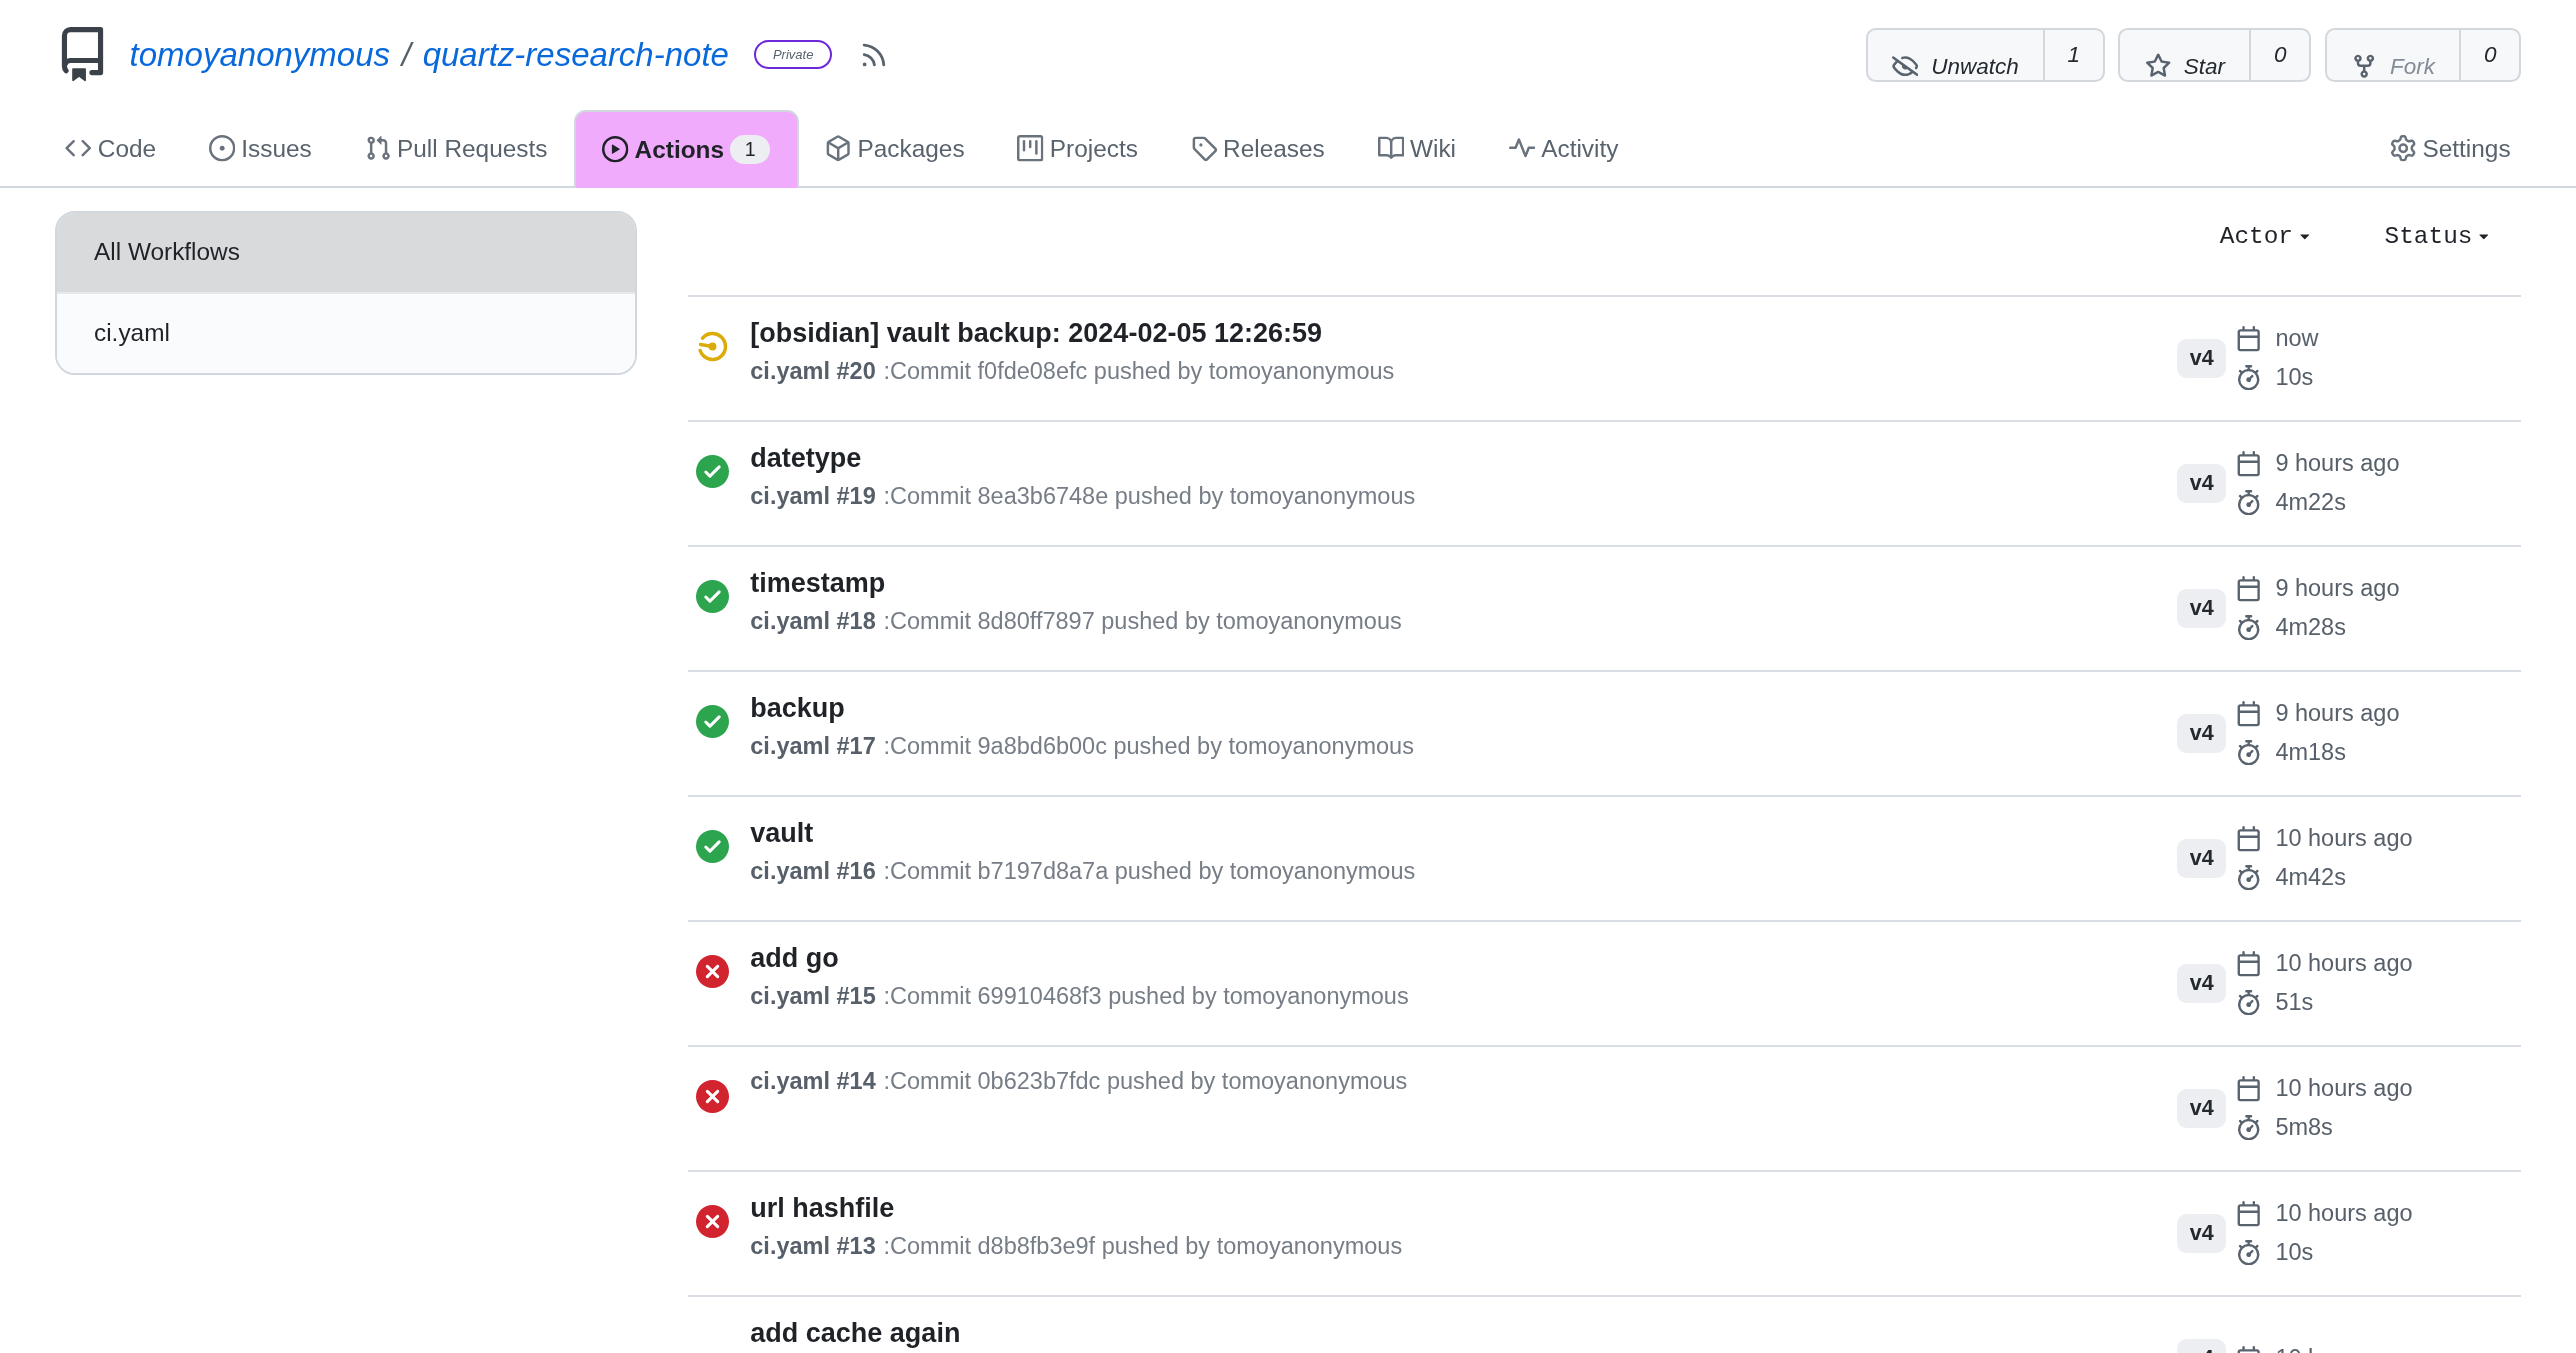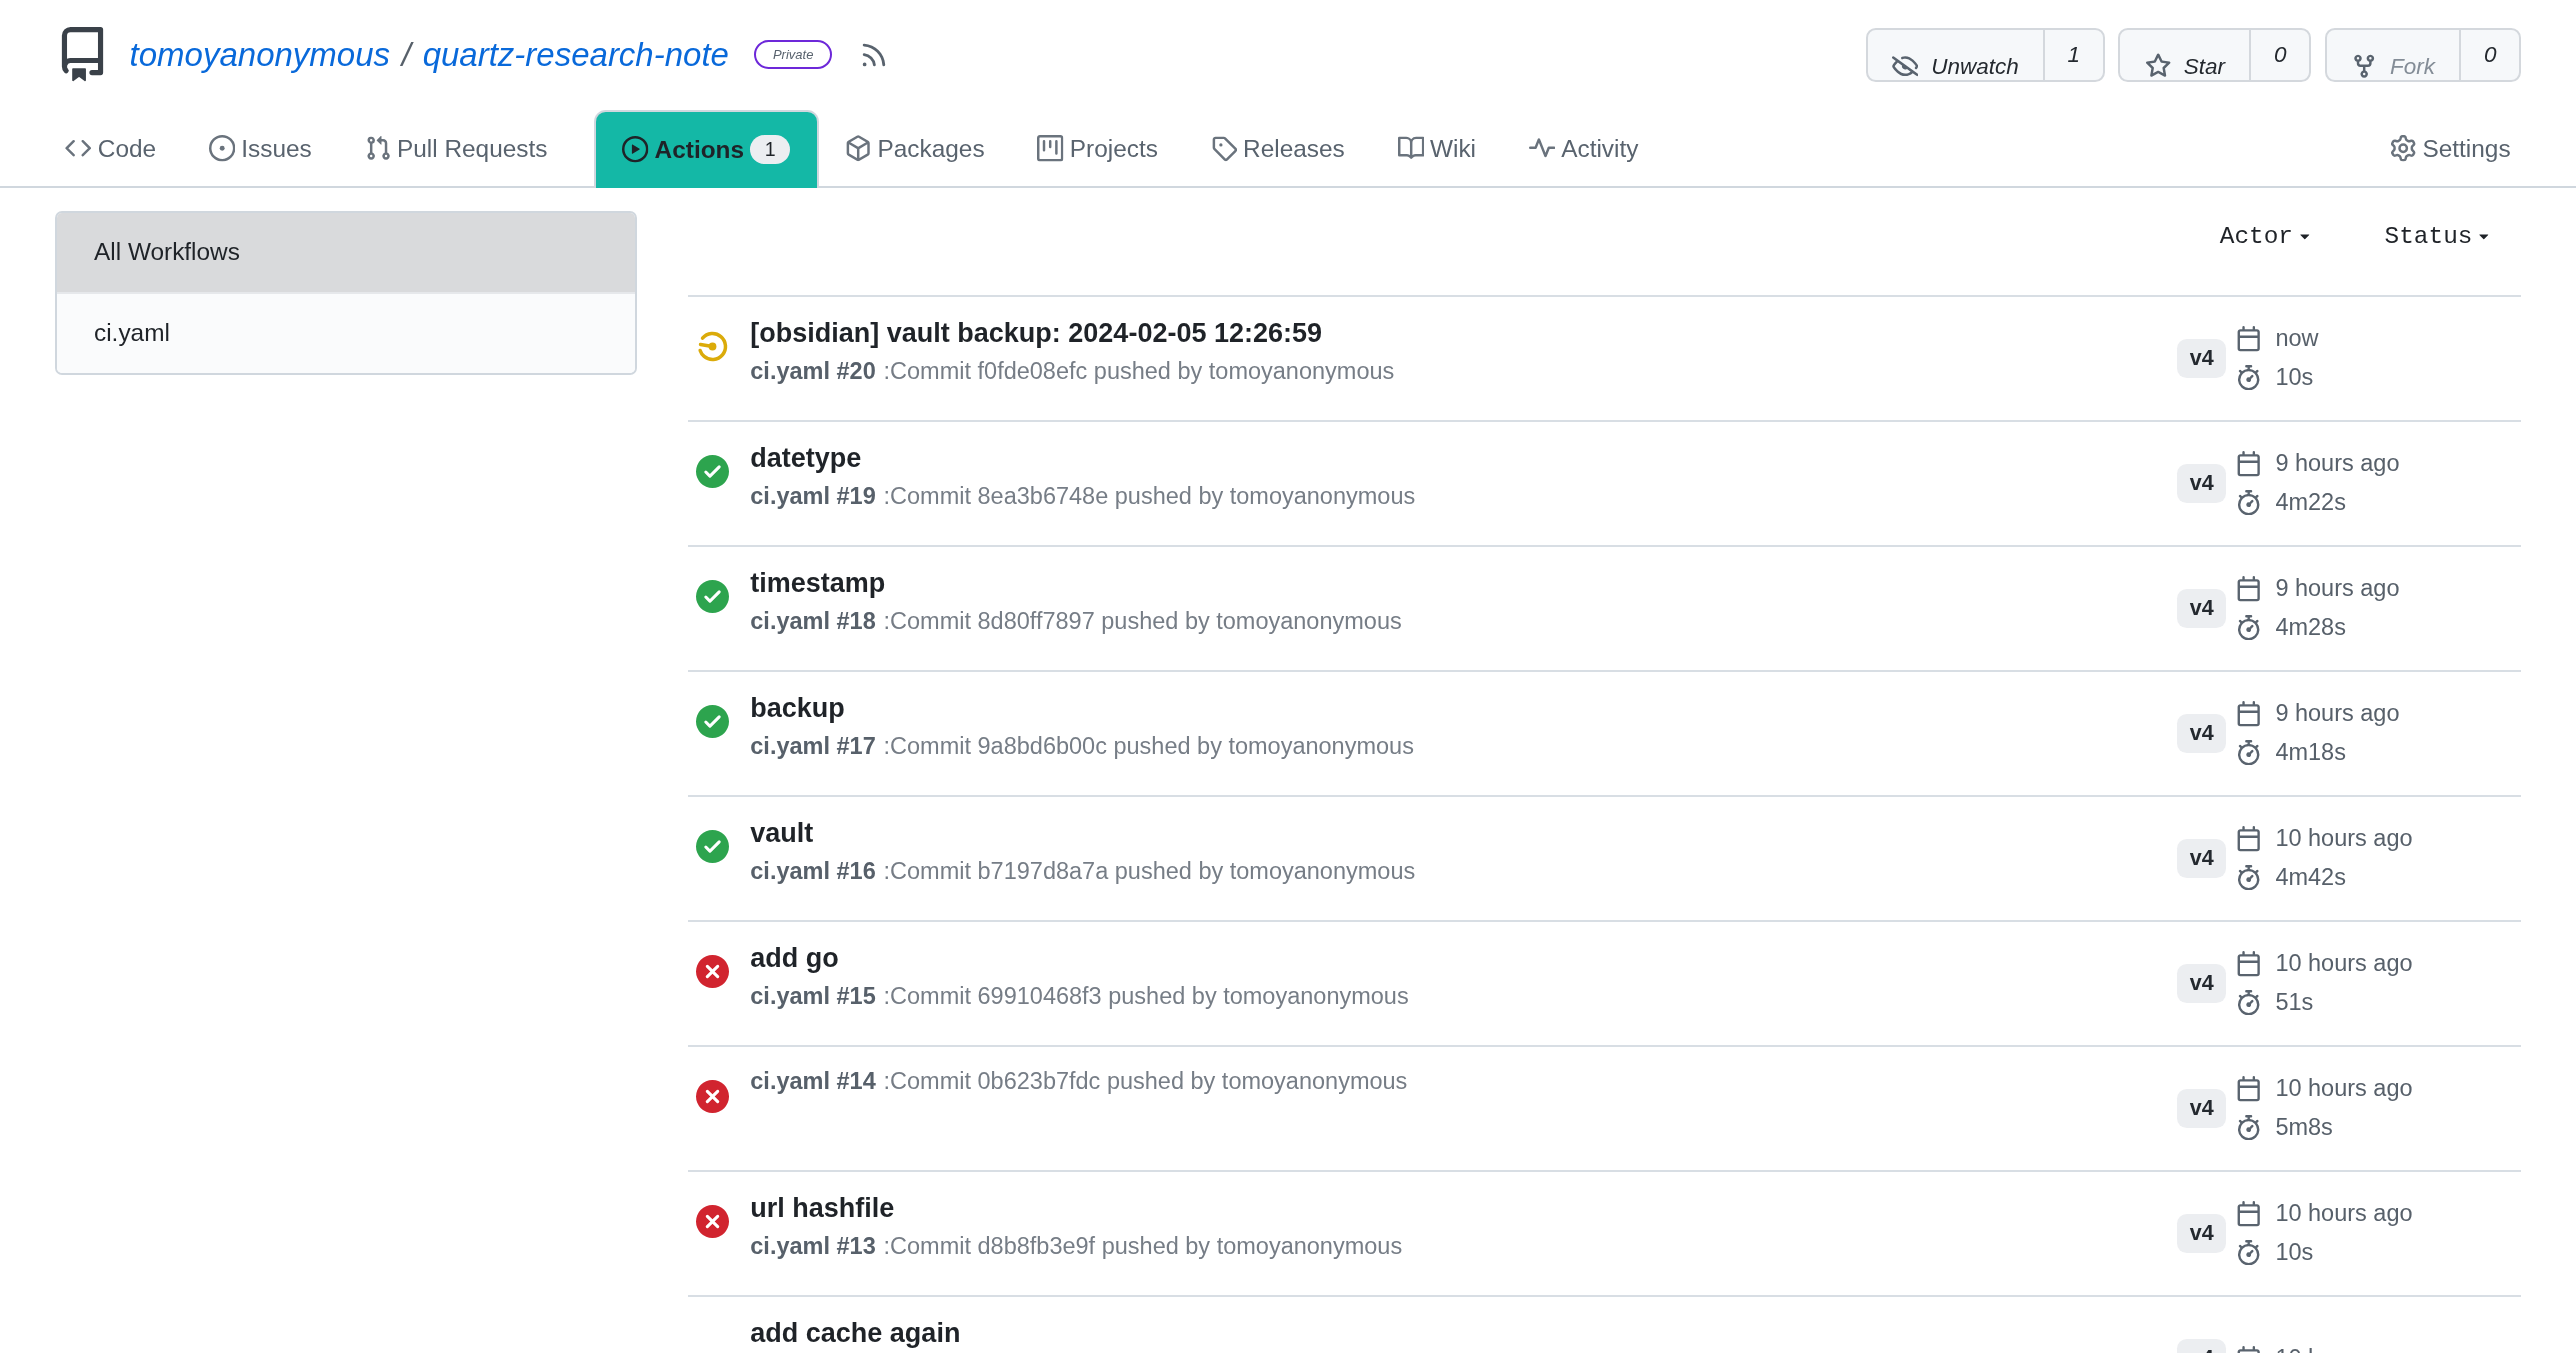--- a/index.html
+++ b/index.html
@@ -52,38 +52,38 @@
     border-bottom: 2px solid #d0d7de;
     padding: 0 39px; height: 78px;
   }
   .tab {
     display: flex; align-items: center; gap: 6px;
     padding: 0 26.4px; height: 74px;
     font-size: 24.4px; color: #59636e; cursor: pointer; white-space: nowrap;
   }
   .tab .oct { color: #6a737d; }
   .tab.active {
-    background: #14b8a6; color: #1f2328; font-weight: 700;
+    background: #f0abfc; color: #1f2328; font-weight: 700;
     border: 2px solid #d0d7de; border-bottom: none;
     border-radius: 11.7px 11.7px 0 0;
-    height: 78px; margin-bottom: -2px; margin-left: 20px;
+    height: 78px; margin-bottom: -2px;
   }
   .tab.active .oct { color: #1f2328; }
   .tab-count {
     background: #eceef1; border-radius: 977px;
     font-size: 19.6px; font-weight: 400; color: #1f2328;
     padding: 2.9px 14.7px;
   }
   .tab-spacer { flex: 1; }
 
   
   .content { display: flex; padding: 0 55px; margin-top: 23.5px; align-items: flex-start; }
 
   .sidebar { width: 582px; flex: none; }
-  .workflow-box { border: 2px solid #d0d7de; border-radius: 7px; overflow: hidden; }
+  .workflow-box { border: 2px solid #d0d7de; border-radius: 20px; overflow: hidden; }
   .workflow-item { padding: 25.4px 37px; font-size: 24.4px; color: #1f2328; cursor: pointer; }
   .workflow-item.selected { background: #d9dadc; }
   .workflow-item.plain { background: #fafbfc; border-top: 2px solid #e6e8eb; }
 
   .main { flex: 1; margin-left: 51px; min-width: 0; }
   .filters {
     display: flex; justify-content: flex-end; gap: 70px;
     font-size: 24.4px; color: #1f2328;
     margin: 11.7px 27px 45px 0;
   }

